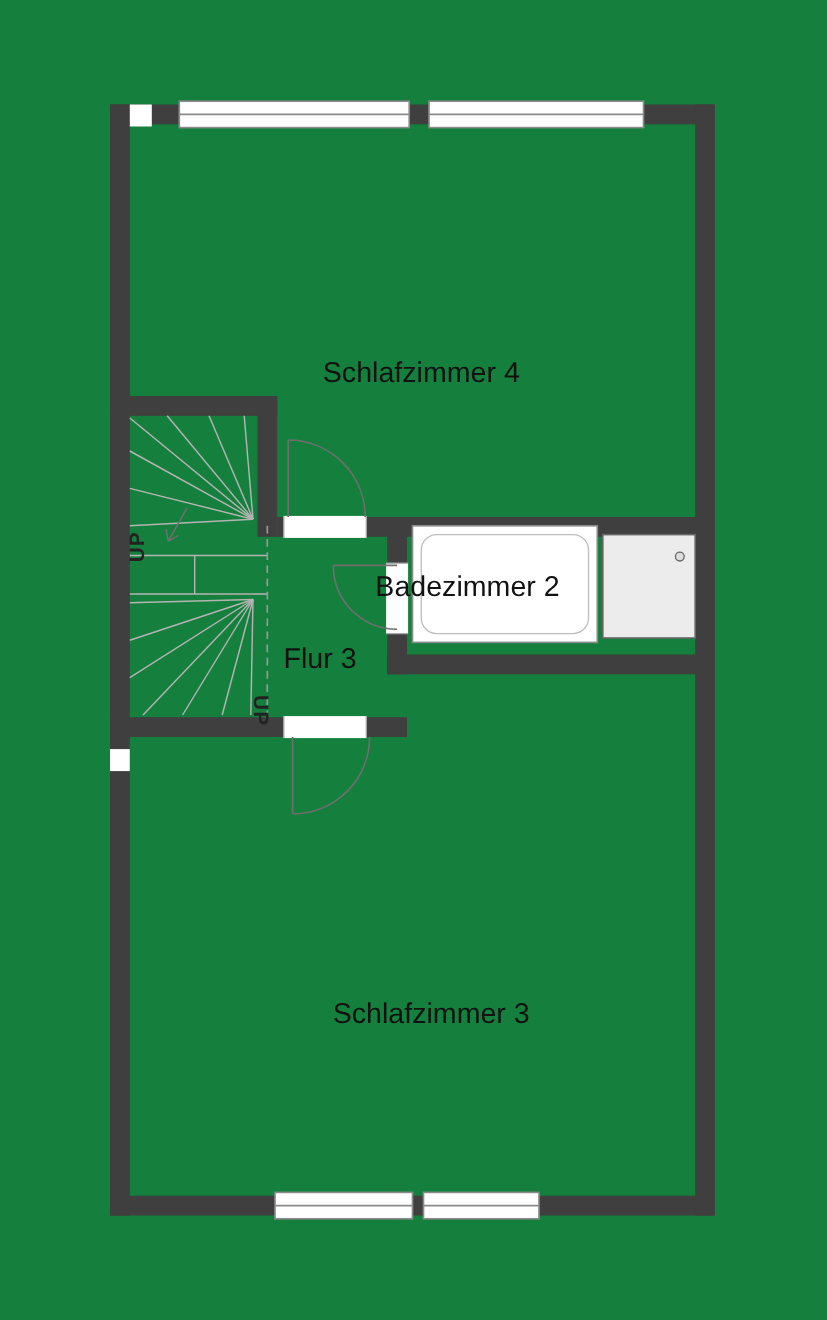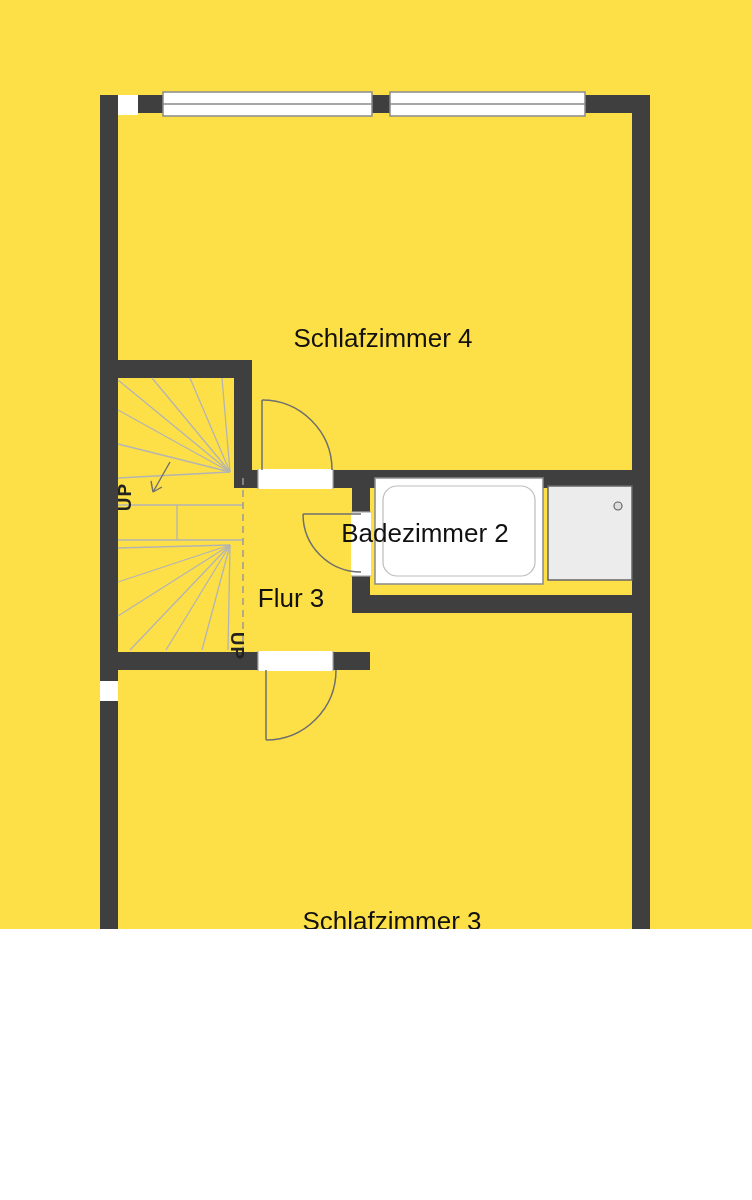--- a/index.html
+++ b/index.html
@@ -1,16 +1,16 @@
 <!DOCTYPE html>
 <html><head>
 <meta charset="utf-8">
 <style>
   html,body{margin:0;padding:0;background:#ffffff;}
-  .stage{position:relative;width:752px;height:929px;background:#fde047;
+  .stage{position:relative;width:752px;height:1200px;background:#15803d;
          font-family:"Liberation Sans",sans-serif;overflow:hidden;}
   svg{display:block;}
   .room-label{font-size:26px;fill:#111111;font-family:"Liberation Sans",sans-serif;}
   .up-label{font-size:19px;font-weight:bold;fill:#222222;font-family:"Liberation Sans",sans-serif;letter-spacing:1px;}
 </style>
 </head>
 <body>
 
 <div class="stage">
 <svg width="752" height="1200" viewBox="0 0 752 1200">

